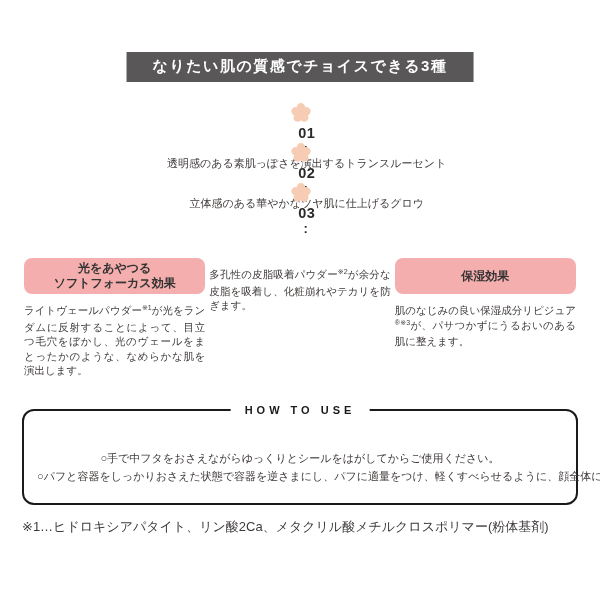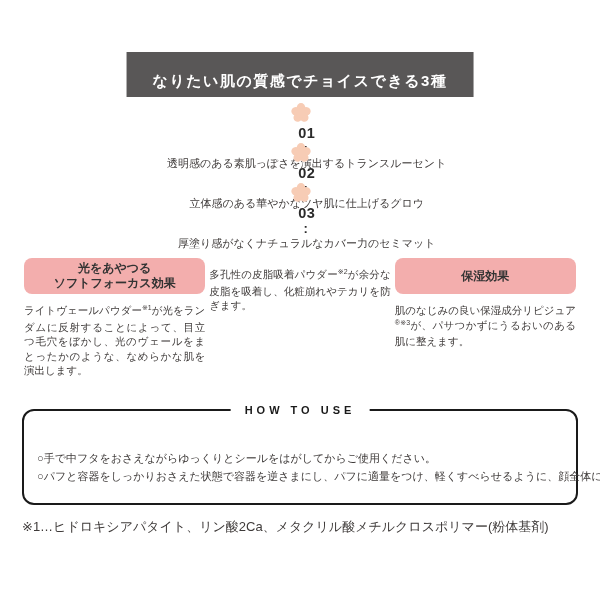--- a/index.html
+++ b/index.html
@@ -16,21 +16,21 @@
   .banner {
     position: absolute;
     top: 52px;
     left: 50%;
     transform: translateX(-50%);
     background: #595757;
     color: #ffffff;
     font-size: 15px;
     font-weight: bold;
     letter-spacing: 1.5px;
-    padding: 20px 26px 6px;
+    padding: 5px 26px 6px;
     white-space: nowrap;
   }
 
   
   .choices {
     position: absolute;
     top: 101px;
     left: 167px;
   }
   .choice-row {
@@ -123,21 +123,21 @@
     letter-spacing: 4px;
     color: #1a1a1a;
     white-space: nowrap;
   }
   .htu-steps {
     padding: 38px 13px 0 13px;
     font-size: 11px;
     line-height: 18px;
     color: #3e3a39;
   }
-  .htu-step { white-space: nowrap; }
+  .htu-step { white-space: nowrap; text-align: center; }
 
   
   .footnotes {
     position: absolute;
     left: 22px;
     top: 520px;
     font-size: 13px;
     line-height: 14px;
     color: #3e3a39;
   }
@@ -189,21 +189,20 @@
         <ellipse cx="13" cy="7.4" rx="4.7" ry="5.2"></ellipse>
         <ellipse cx="13" cy="7.4" rx="4.7" ry="5.2" transform="rotate(72 13 13)"></ellipse>
         <ellipse cx="13" cy="7.4" rx="4.7" ry="5.2" transform="rotate(144 13 13)"></ellipse>
         <ellipse cx="13" cy="7.4" rx="4.7" ry="5.2" transform="rotate(216 13 13)"></ellipse>
         <ellipse cx="13" cy="7.4" rx="4.7" ry="5.2" transform="rotate(288 13 13)"></ellipse>
         <circle cx="13" cy="13" r="5"></circle>
       </g>
     </svg>
     <span class="choice-num">03</span>
     <span class="choice-colon">:</span>
-    <span class="choice-text">厚塗り感がなくナチュラルなカバー力のセミマット</span>
   </div>
 
 </div>
 
 <div class="effects">
 
   <div class="effect-col">
     <div class="effect-header">
       <span>光をあやつる</span>
       <span>ソフトフォーカス効果</span>

